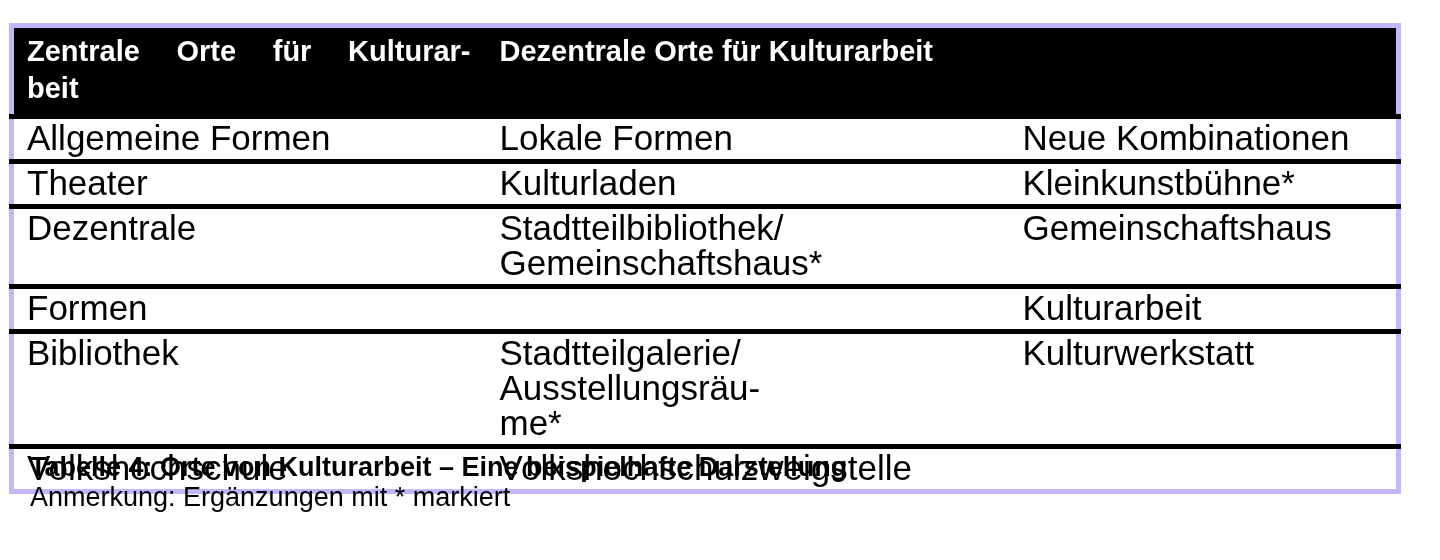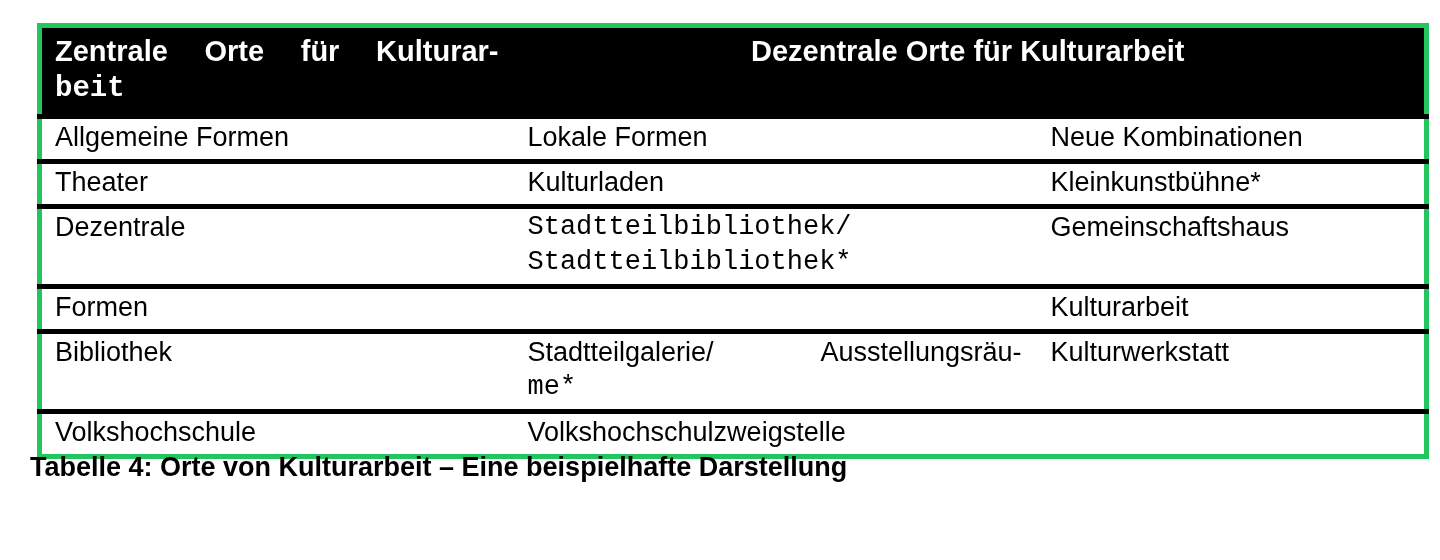--- a/index.html
+++ b/index.html
@@ -7,53 +7,53 @@
     width: 1440px; height: 560px;
     background: #ffffff;
     font-family: "Liberation Sans", sans-serif;
     color: #000000;
     overflow: hidden;
   }
   .page { position: relative; width: 1440px; height: 560px; }
 
   table.ktable {
     position: absolute;
-    left: 37px; top: 23px;
+    left: 9px; top: 23px;
     width: 1387px;
     border-collapse: collapse;
     table-layout: fixed;
-    border: 5px solid #22c55e;
+    border: 5px solid #c4b5fd;
   }
   .ktable td, .ktable th {
     vertical-align: top;
     text-align: left;
-    font-size: 27px;
+    font-size: 35px;
     line-height: 35px;
     padding: 1px 16px 4px 13px;
     border-top: 5px solid #000000;
     overflow: hidden;
   }
   .ktable thead th {
     background: #000000;
     color: #ffffff;
     font-weight: bold;
     font-size: 29px;
     line-height: 37px;
     padding-top: 5px;
     padding-bottom: 7px;
     border-top: none;
   }
-  th.hdr-span { text-align: center; vertical-align: top; }
+  th.hdr-span { text-align: left; vertical-align: top; }
   
   .jline {
     display: block;
     text-align: justify;
     text-align-last: justify;
   }
-  .line { display: block; font-family: Liberation Mono, monospace; }
+  .line { display: block; }
   .caption-block {
     position: absolute;
     left: 30px; top: 452px;
     font-size: 27px;
     line-height: 30px;
   }
   .caption-title { font-weight: bold; }
   .caption-line { font-weight: normal; }
 </style>
 </head>
@@ -84,21 +84,21 @@
       </tr>
       <tr>
         <td>Theater</td>
         <td>Kulturladen</td>
         <td>Kleinkunstbühne*</td>
       </tr>
       <tr>
         <td>Dezentrale</td>
         <td>
           <span class="line">Stadtteilbibliothek/</span>
-          <span class="line">Stadtteilbibliothek*</span>
+          <span class="line">Gemeinschaftshaus*</span>
         </td>
         <td>Gemeinschaftshaus</td>
       </tr>
       <tr>
         <td>Formen</td>
         <td></td>
         <td>Kulturarbeit</td>
       </tr>
       <tr>
         <td>Bibliothek</td>
@@ -111,15 +111,16 @@
       <tr>
         <td>Volkshochschule</td>
         <td>Volkshochschulzweigstelle</td>
         <td></td>
       </tr>
     </tbody>
   </table>
 
   <div class="caption-block">
     <div class="caption-title">Tabelle 4: Orte von Kulturarbeit – Eine beispielhafte Darstellung</div>
+    <div class="caption-line">Anmerkung: Ergänzungen mit * markiert</div>
   </div>
 
 </div>
 
 </body></html>

